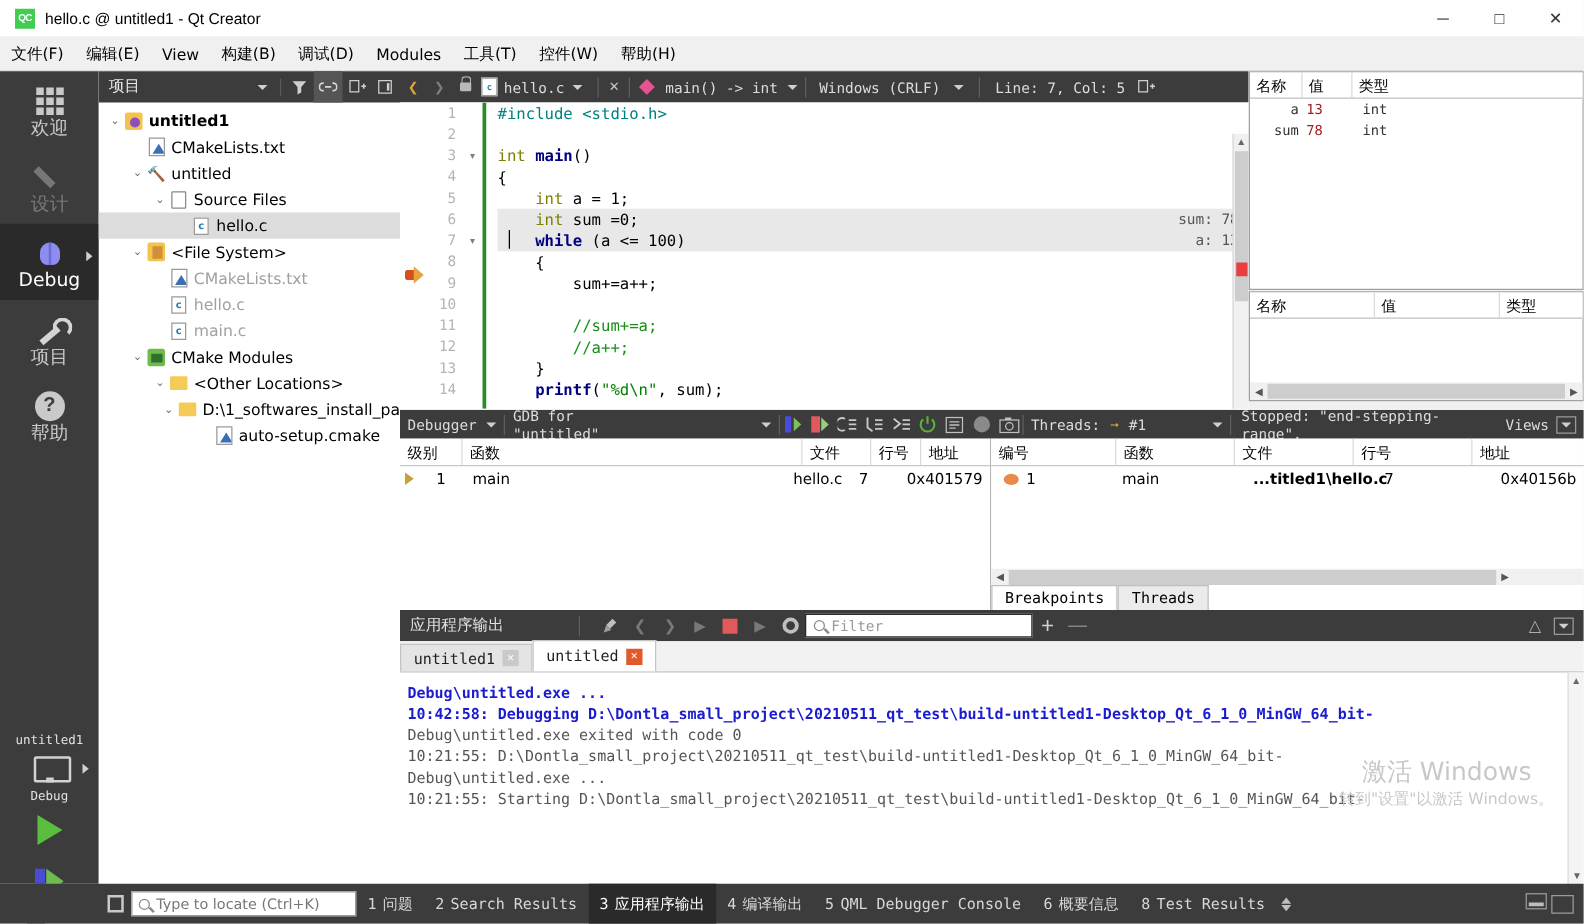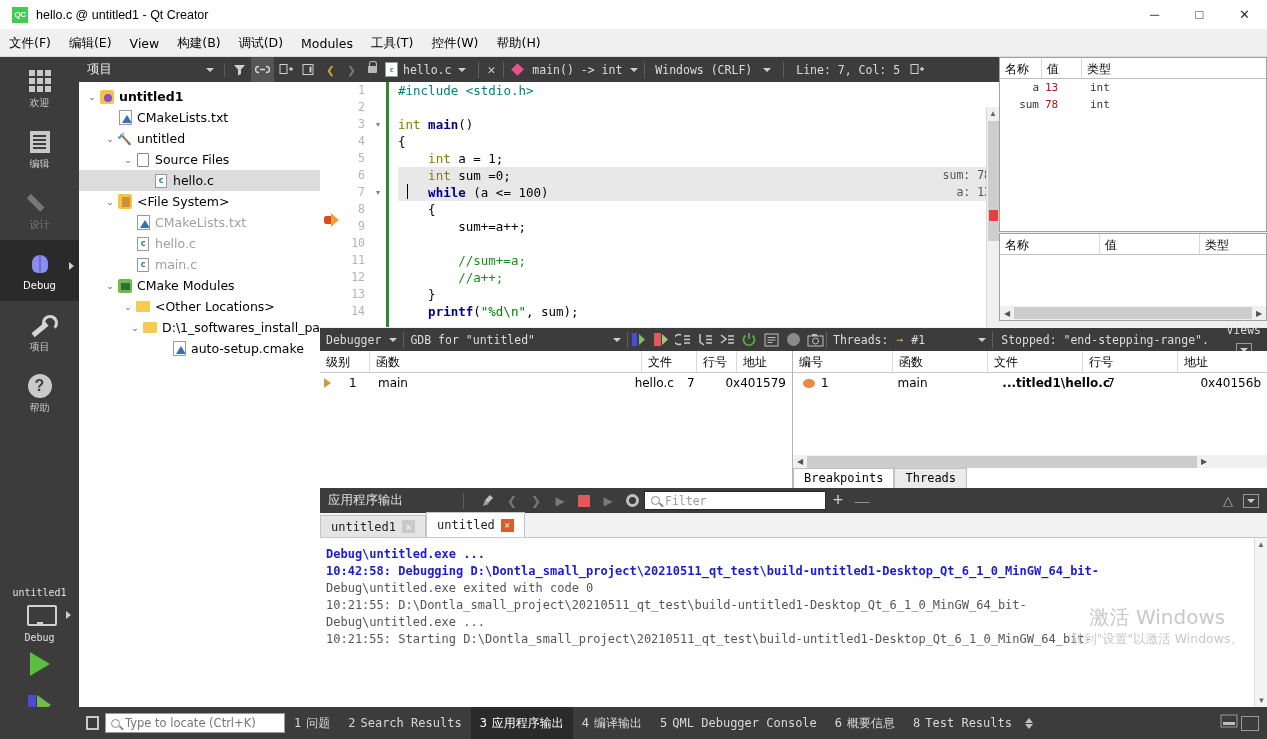--- a/index.html
+++ b/index.html
@@ -47,21 +47,21 @@
   }
   .mode {
     width:79px; height:61px; display:flex; flex-direction:column;
     align-items:center; justify-content:center; position:relative;
     color:#b8b8b8;
   }
   .mode.selected { background:#2a2a2a; }
   .mode.disabled { opacity:0.42; }
   .mode .micon { height:26px; display:flex; align-items:center; justify-content:center; }
   .mode .mlabel {
-    font-size:10px; margin-top:3px; font-family:"DejaVu Sans",sans-serif;
+    font-size:15px; margin-top:3px; font-family:"DejaVu Sans",sans-serif;
     color:#c8c8c8; line-height:11px;
   }
   .mode.selected .mlabel { color:#ffffff; }
   .mode .arrow {
     position:absolute; right:5px; top:22px; width:0;height:0;
     border-left:5px solid #d0d0d0; border-top:4px solid transparent; border-bottom:4px solid transparent;
   }
   .grid-icon { display:grid; grid-template-columns:repeat(3,6px); grid-gap:2px; }
   .grid-icon i { display:block; width:6px;height:6px; background:#c9c9c9; }
   .doc-icon { width:20px;height:22px;background:#c9c9c9; display:flex; flex-direction:column;
@@ -227,21 +227,21 @@
 
   
   .dbgbar {
     position:absolute; left:320px; top:328px; width:947px; height:23px;
     background:#3c3c3c; display:flex; align-items:center; color:#dcdcdc;
     font-family:"DejaVu Sans Mono",monospace; font-size:11.5px;
   }
   .dbg-combo { display:flex; align-items:center; padding:0 6px; gap:8px; }
   .dbg-sep { width:1px; height:16px; background:#5e5e5e; }
   .dbgicon { width:22px;height:23px; display:flex;align-items:center;justify-content:center; }
-  .views-btn { margin-left:auto; display:flex; align-items:center; gap:6px; padding-right:6px;flex-direction:column; }
+  .views-btn { margin-left:auto; display:flex; align-items:center; gap:6px; padding-right:6px; }
   .dropbox { width:16px;height:14px; border:1px solid #9a9a9a; display:flex;align-items:center;justify-content:center; }
 
   
   .stackpanel { position:absolute; left:320px; top:351px; width:473px; height:137px; background:#fff; border-right:1px solid #b5b5b5; }
   .bkpanel { position:absolute; left:793px; top:351px; width:474px; height:137px; background:#fff; }
   .thdr { height:22px; background:#fff; border-bottom:1px solid #c8c8c8; display:flex;
           font-size:12px; font-family:"DejaVu Sans",sans-serif; }
   .thdr span { border-right:1px solid #dadada; padding:3px 6px 0 6px; }
   .trow2 { height:20px; display:flex; font-size:12px; font-family:"DejaVu Sans",sans-serif; align-items:center; }
   .trow2 span { padding:0 6px; }
@@ -349,31 +349,20 @@
             <i></i>
             <i></i>
             <i></i>
             <i></i>
             <i></i>
             <i></i>
             <i></i>
           </span>
       </div>
       <div class="mlabel">欢迎</div>
-    </div>
-    <div class="mode">
-      <div class="micon">
-        <span class="doc-icon">
-            <i></i>
-            <i></i>
-            <i></i>
-            <i></i>
-          </span>
-      </div>
-      <div class="mlabel">编辑</div>
     </div>
     <div class="mode disabled">
       <div class="micon">
           <span class="pencil"></span>
         </div>
       <div class="mlabel">设计</div>
     </div>
     <div class="mode selected">
       <div class="micon">
           <span class="bug"></span>

